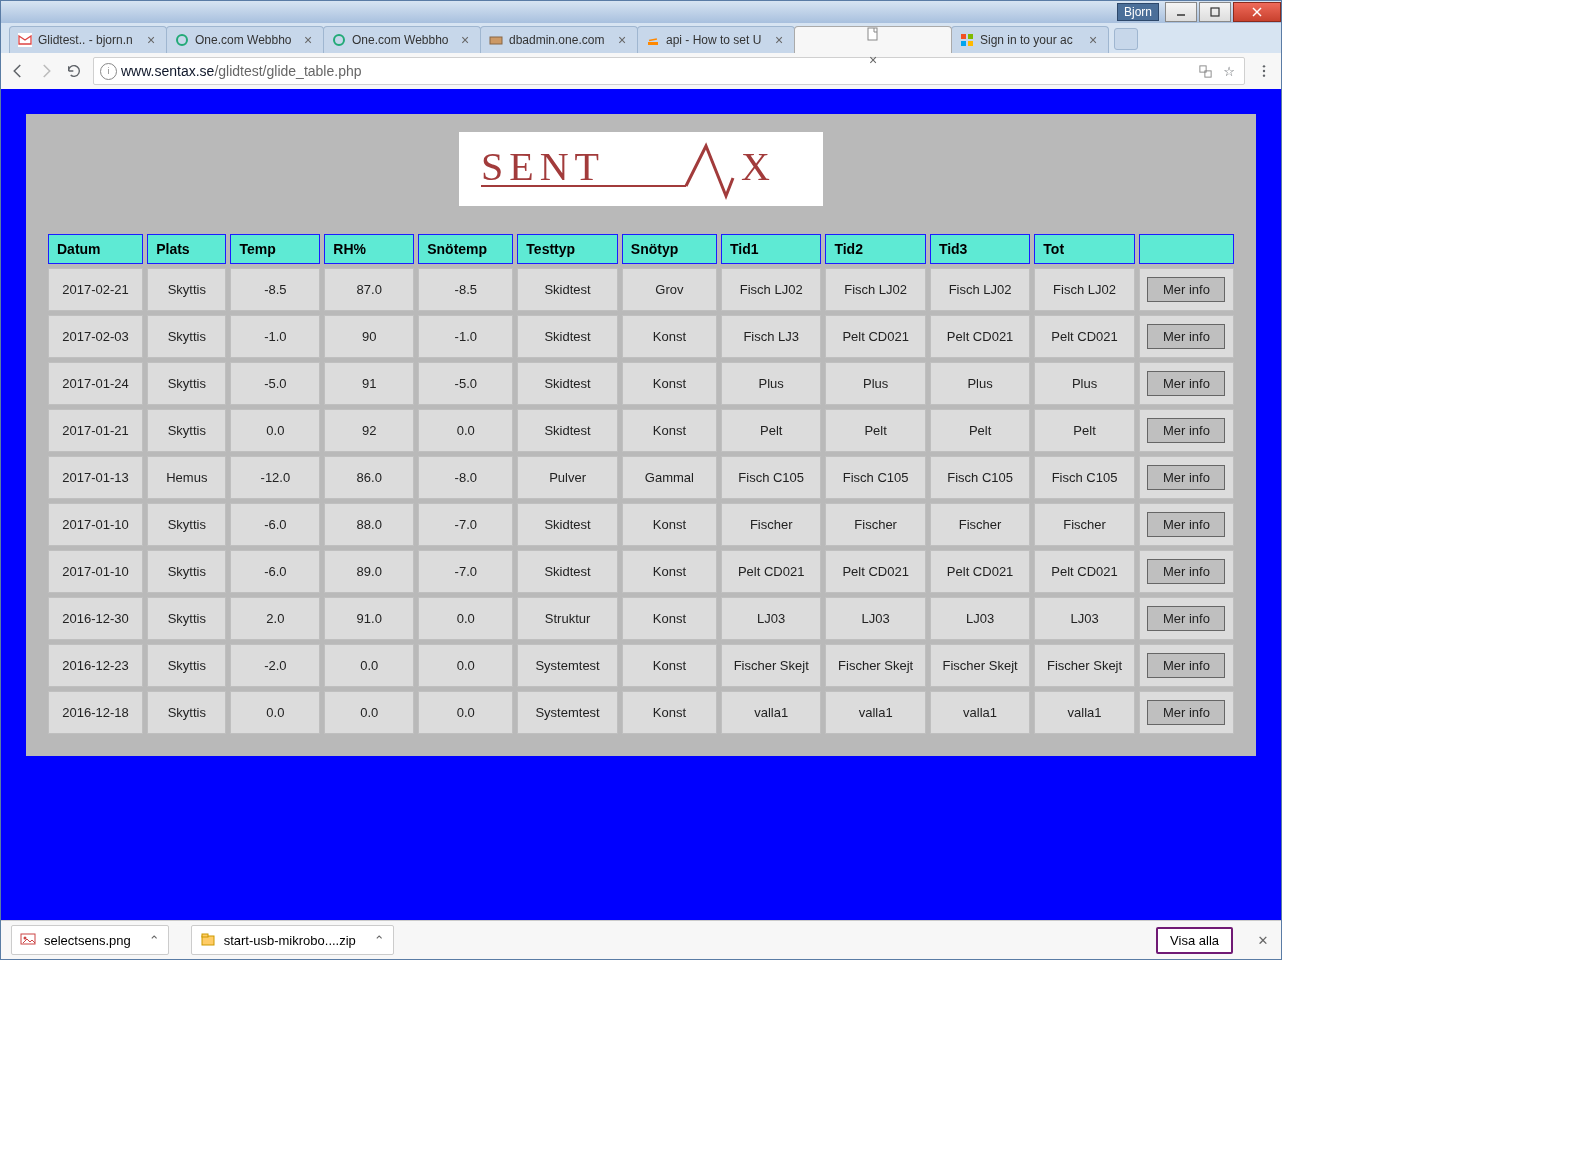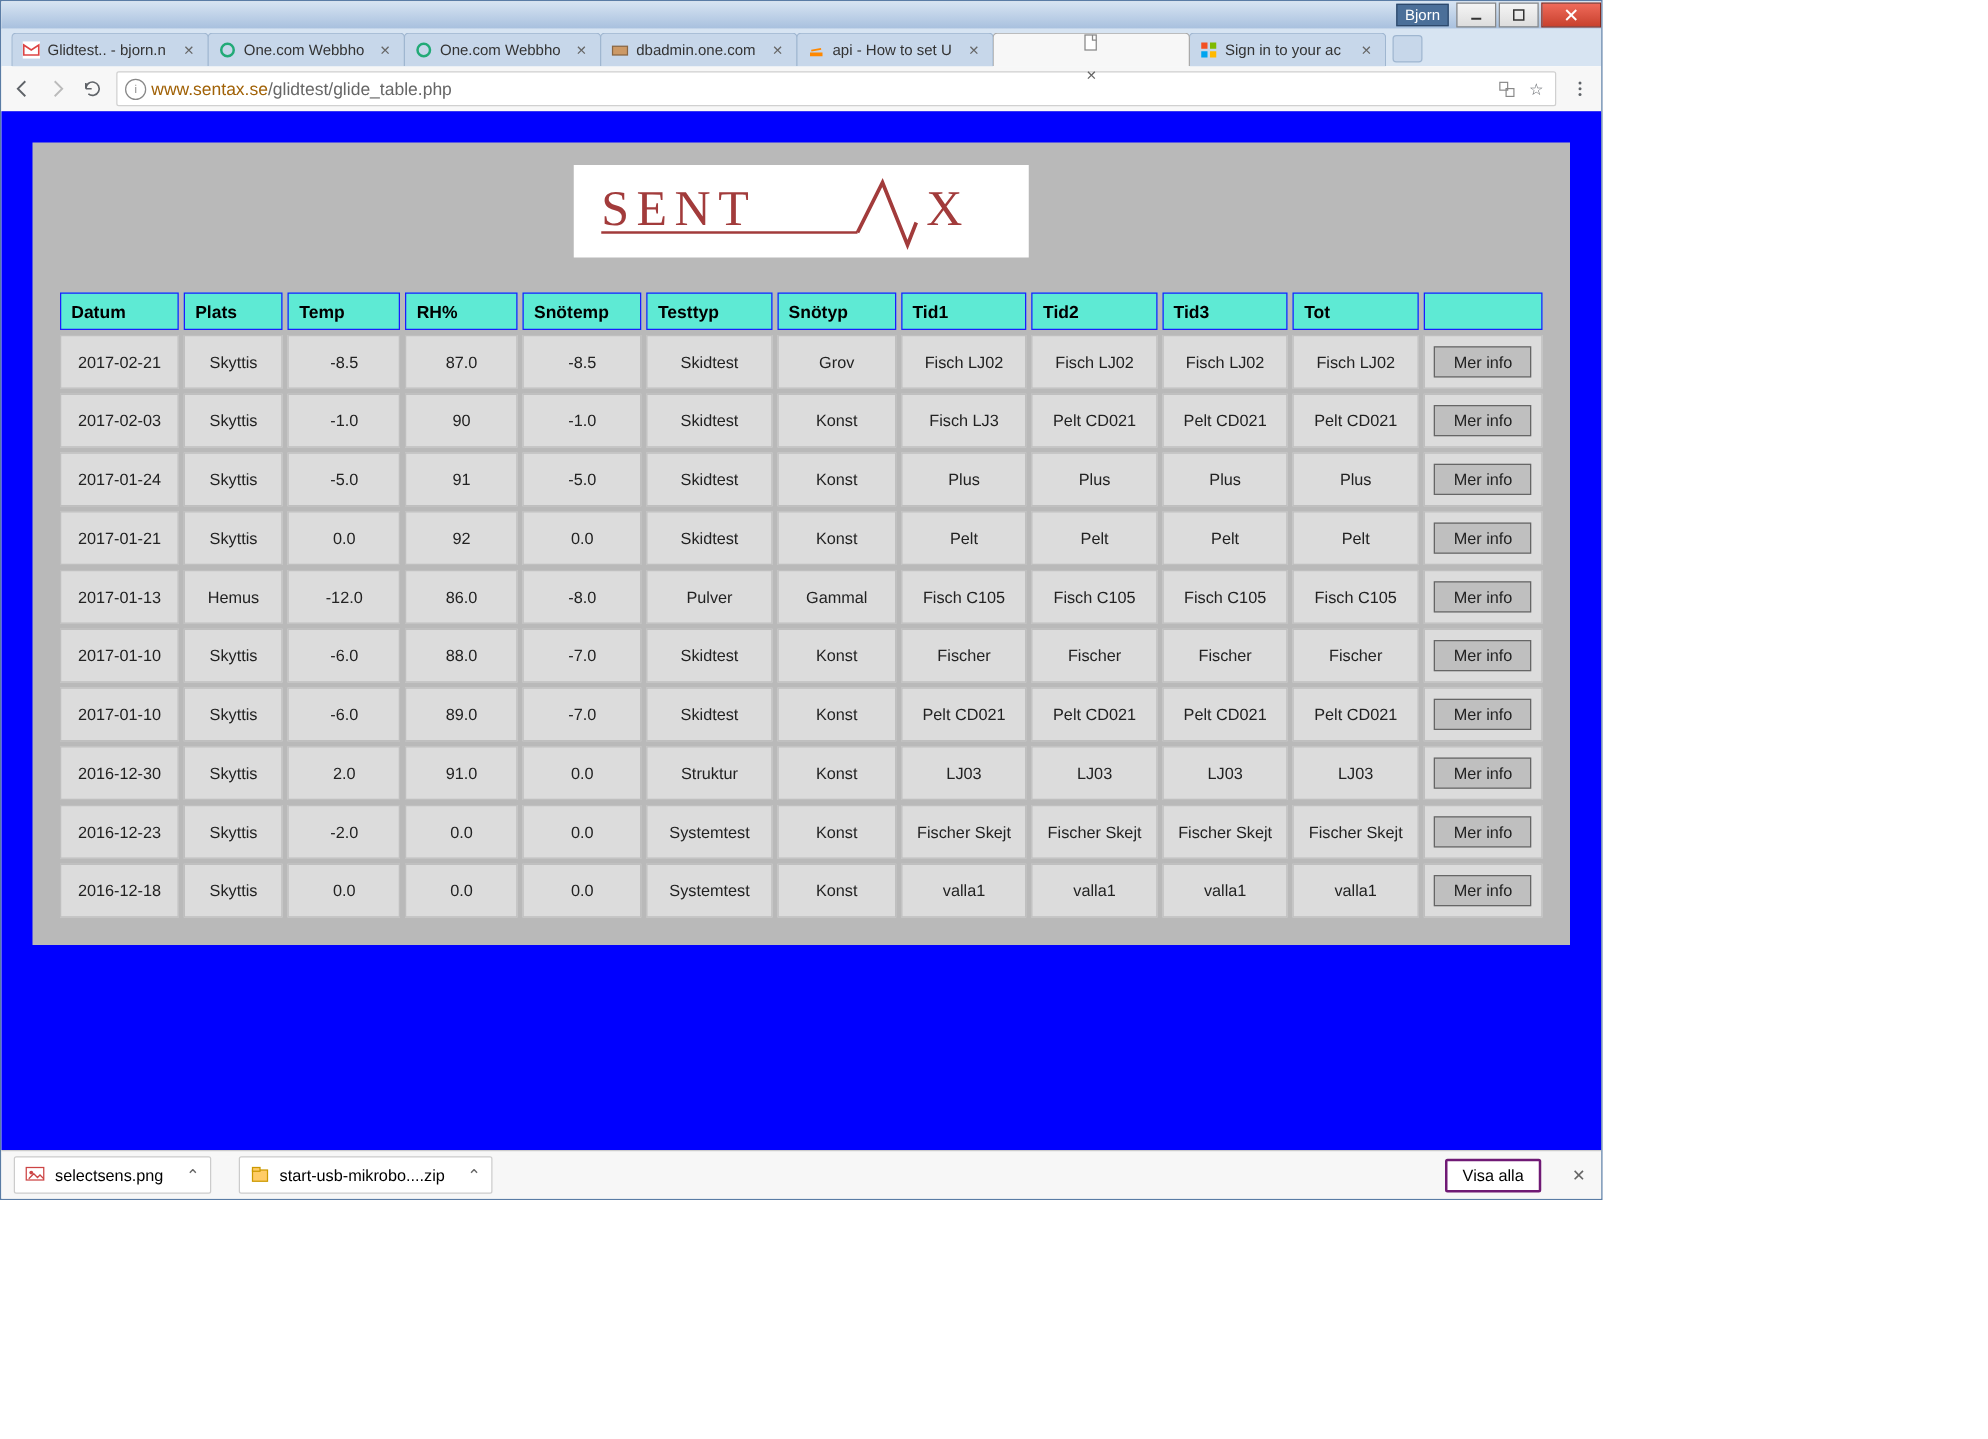--- a/index.html
+++ b/index.html
@@ -18,21 +18,21 @@
   .tab .tlabel{flex:1;white-space:nowrap;overflow:hidden;text-overflow:ellipsis;}
   .tab .tabclose{width:14px;height:14px;display:flex;align-items:center;justify-content:center;color:#666;font-size:14px;}
   .newtab{width:22px;height:20px;background:#c7d7ea;border:1px solid #9fb6d0;border-radius:3px;margin-left:6px;margin-bottom:3px;}
   
   .addrbar{height:36px;background:#f7f7f7;border-bottom:1px solid #ccc;display:flex;align-items:center;padding:0 8px;gap:10px;}
   .nav-ico{width:18px;height:18px;color:#5f6368;display:flex;align-items:center;justify-content:center;cursor:default;}
   .nav-ico.disabled{color:#bbb;}
   .omnibox{flex:1;height:26px;border:1px solid #d0d0d0;border-radius:2px;display:flex;align-items:center;padding:0 6px;background:#fff;}
   .omnibox .site-ico{width:15px;height:15px;border:1px solid #888;border-radius:50%;margin-right:4px;display:flex;align-items:center;justify-content:center;font-size:9px;color:#888;}
   .omnibox .url{flex:1;font-size:14px;color:#333;}
-  .omnibox .url .host{color:#a16207;}
+  .omnibox .url .host{color:#0f172a;}
   .omnibox .url .path{color:#666;}
   
   .viewport{position:absolute;top:88px;left:0;right:0;bottom:39px;background:#0000ff;overflow:auto;}
   .panel{margin:25px 25px;background:#b9b9b9;padding:18px 18px 18px 18px;}
   .logo-wrap{display:flex;justify-content:center;margin-bottom:24px;}
   .logo{background:#fff;padding:2px 12px;}
   .logo svg{display:block;}
   .searchrow{display:flex;align-items:center;gap:6px;margin-bottom:14px;}
   .searchrow input{width:150px;height:22px;border:1px solid #888;background:#fff;font-size:13px;padding:0 4px;}
   .searchrow button{height:26px;padding:0 10px;background:#efefef;border:1px solid #888;font-size:13px;cursor:default;}

